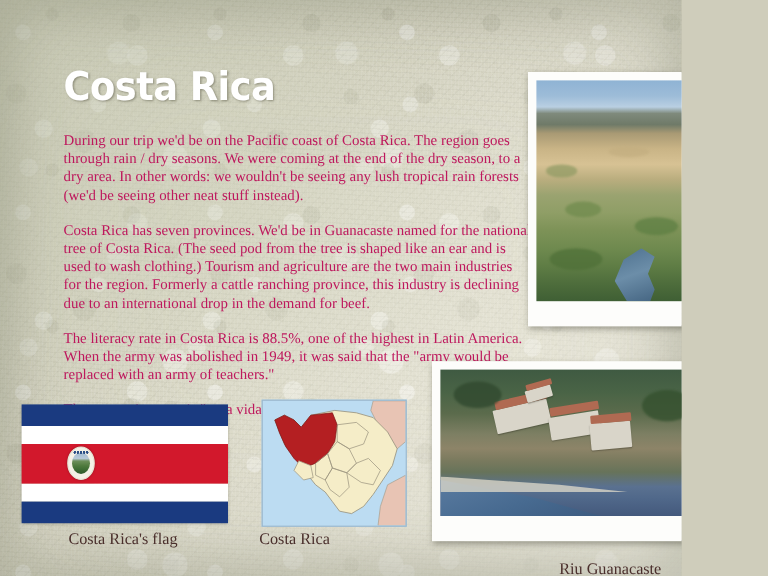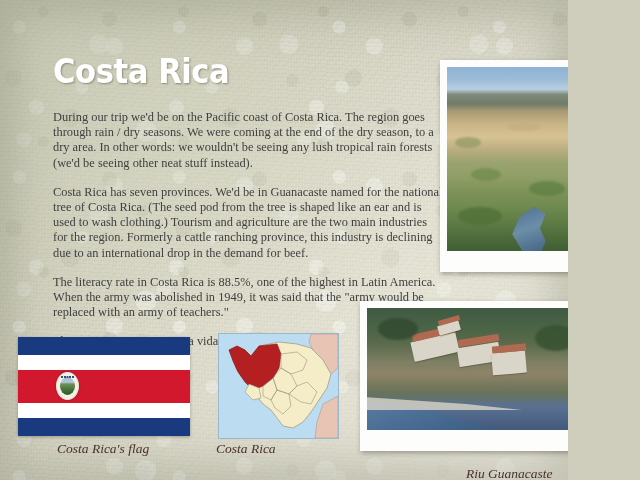--- a/index.html
+++ b/index.html
@@ -57,21 +57,21 @@
     font-weight:bold;font-size:33px;letter-spacing:-.5px;
     color:#ffffff;
     text-shadow:1px 1px 2px rgba(90,88,70,.55);
     transform:scaleX(.93);transform-origin:left center;
     white-space:nowrap;
   }
 
   
   #body-text{
     position:absolute;left:53px;top:110px;width:390px;
-    font-size:12.4px;line-height:15.2px;color:#404040;
+    font-size:12.4px;line-height:15.2px;color:#be185d;
   }
   #body-text p{margin:0 0 14px 0;}
   #body-text p:last-child{margin-bottom:0;}
 
   
   .frame{position:absolute;background:#fdfdfb;
     box-shadow:1px 2px 5px rgba(70,70,55,.45);}
   .photo{position:absolute;overflow:hidden;}
 
   
@@ -128,21 +128,21 @@
       radial-gradient(circle at 50% 50%, #2b4f86 0 1px, rgba(0,0,0,0) 1.2px),
       radial-gradient(circle at 70% 50%, #2b4f86 0 1px, rgba(0,0,0,0) 1.2px),
       radial-gradient(circle at 90% 50%, #2b4f86 0 1px, rgba(0,0,0,0) 1.2px);}
 
   
   #map{position:absolute;left:218px;top:333px;width:119px;height:104px;
     background:#bcdcf2;border:1px solid #9ab7cc;overflow:hidden;}
   #map svg{display:block;width:100%;height:100%;}
 
   
-  .caption{position:absolute;font-size:13.5px;color:#4a2f2c;line-height:16px;font-style:italic;}
+  .caption{position:absolute;font-size:13.5px;color:#4a2f2c;line-height:16px;}
   #caption-flag{left:57px;top:441px;}
   #caption-map{left:216px;top:441px;width:170px;}
   #caption-resort{left:466px;top:466px;text-align:center;}
 </style>
 </head>
 <body>
 
 <div id="slide">
 
   <div class="tex tex1"></div>

